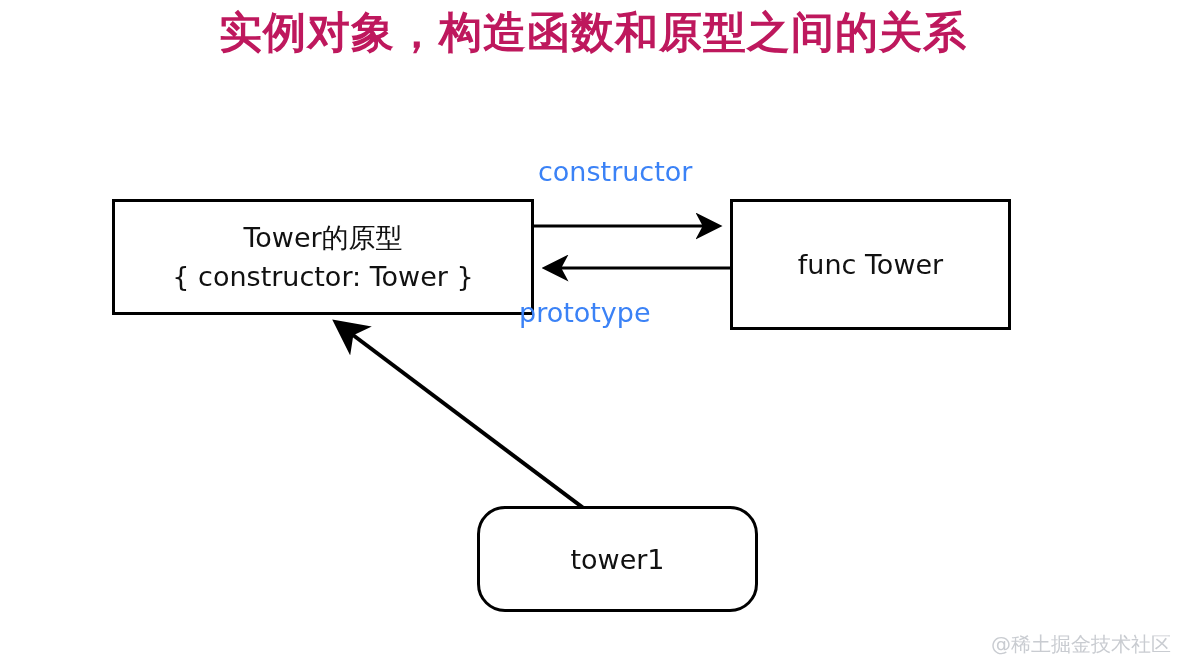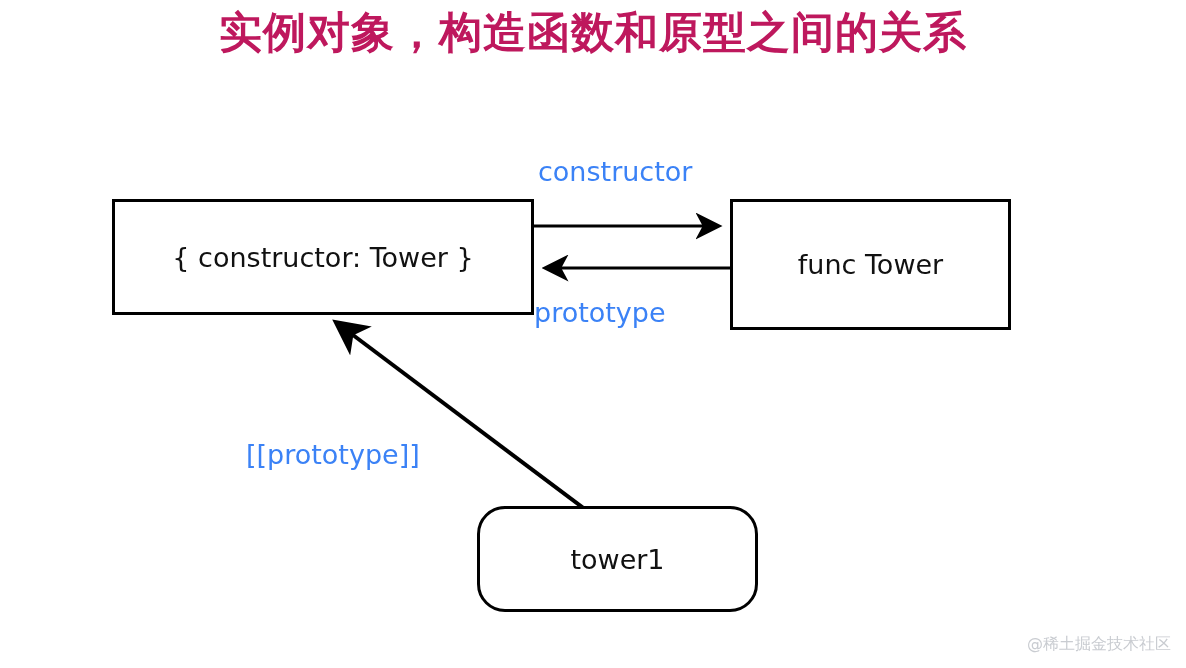--- a/index.html
+++ b/index.html
@@ -87,36 +87,36 @@
     font-size: 27px;
     line-height: 32px;
     color: #3b82f6;
     white-space: nowrap;
   }
   #label-constructor {
     left: 538px;
     top: 156px;
   }
   #label-prototype {
-    left: 534px;
+    left: 519px;
     top: 297px;
     text-align: center;
   }
   #label-internal-proto {
     left: 246px;
     top: 439px;
   }
 
   
   #watermark {
     position: absolute;
     right: 15px;
     bottom: 14px;
     font-family: "DejaVu Sans", sans-serif;
-    font-size: 16px;
+    font-size: 20px;
     line-height: 20px;
     color: #c9ccd1;
     white-space: nowrap;
   }
 
   
   #arrows { position: absolute; left: 0; top: 0; }
 </style>
 </head>
 <body>
@@ -139,32 +139,32 @@
     <g>
       <line x1="730" y1="268" x2="546" y2="268" stroke="#000000" stroke-width="3" marker-end="url(#arrowhead-r)"></line>
     </g>
 
     <g>
       <line x1="618" y1="534" x2="337" y2="323" stroke="#000000" stroke-width="4" marker-end="url(#arrowhead-r)"></line>
     </g>
   </svg>
 
   <div class="node-box" id="box-prototype">
+    <div class="node-line">Tower的原型</div>
     <div class="node-line">{ constructor: Tower }</div>
   </div>
 
   <div class="node-box" id="box-constructor-fn">
     <div class="node-line">func Tower</div>
   </div>
 
   <div class="node-box" id="box-instance">
     <div class="node-line">tower1</div>
   </div>
 
   <div class="edge-label" id="label-constructor">constructor</div>
 
   <div class="edge-label" id="label-prototype">prototype</div>
 
-  <div class="edge-label" id="label-internal-proto">[[prototype]]</div>
 
   <div id="watermark">@稀土掘金技术社区</div>
 
 </div>
 
 </body></html>

